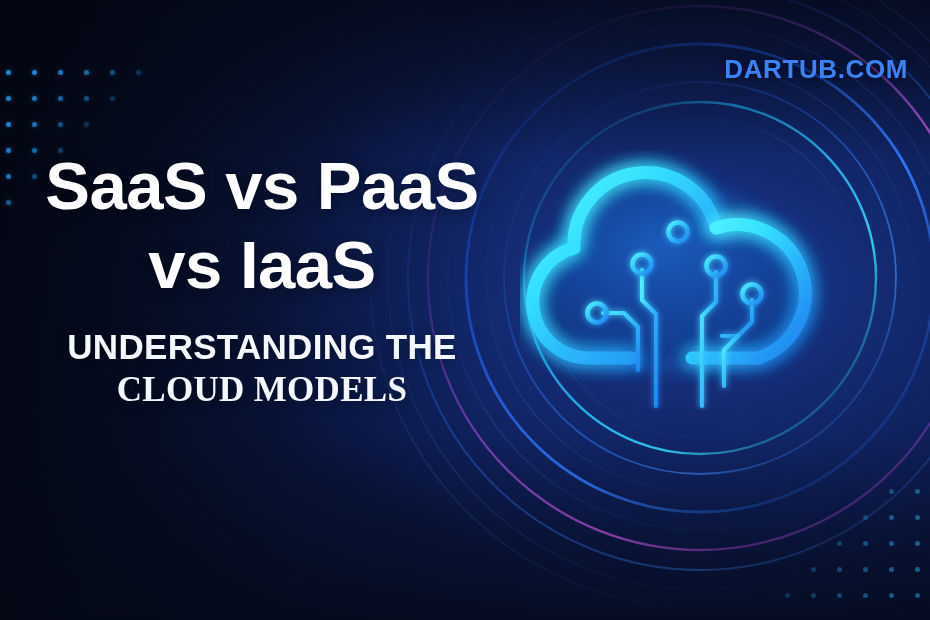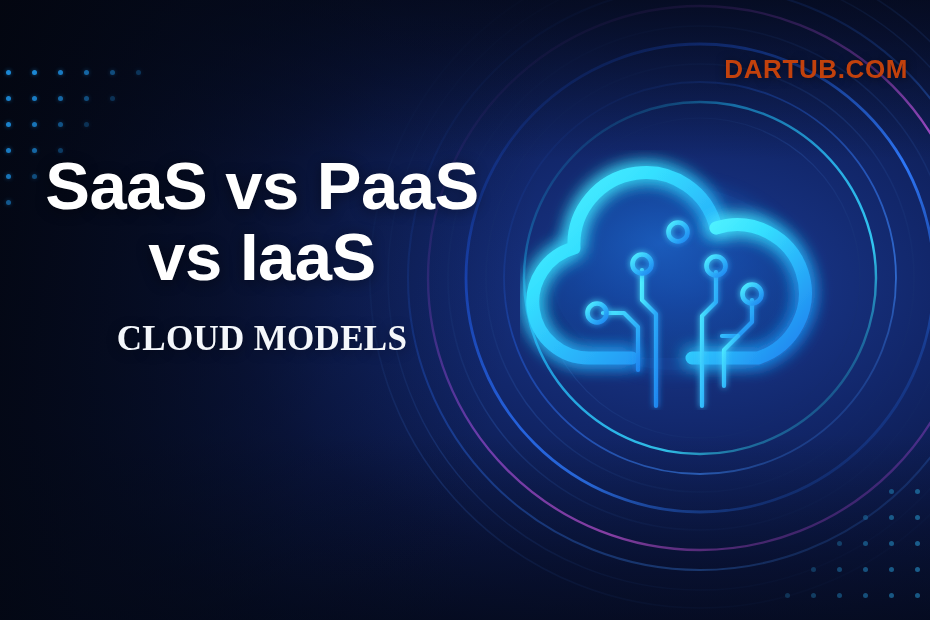--- a/index.html
+++ b/index.html
@@ -64,37 +64,37 @@
   }
   .headline {
     margin: 0;
     color: #ffffff;
     font-size: 67px;
     font-weight: 700;
     line-height: 1.06;
     letter-spacing: -0.5px;
     text-shadow: 0 2px 14px rgba(0,0,0,0.45);
   }
-  .headline .l2 { display: block; }
+  .headline .l2 { display: block; margin-top: 8px; }
   .subhead {
     margin: 26px 0 0 0;
     color: #f4f7fb;
     font-size: 35px;
     font-weight: 600;
     line-height: 1.22;
     letter-spacing: 0.3px;
     text-shadow: 0 2px 12px rgba(0,0,0,0.4);
   }
   .subhead .s2 { display: block; font-family: Liberation Serif, serif; }
 
   .watermark {
     position: absolute;
     right: 22px;
     top: 54px;
-    color: #c2410c;
+    color: #3b82f6;
     font-size: 26px;
     font-weight: 700;
     letter-spacing: 0.6px;
     z-index: 7;
     text-shadow: 0 1px 10px rgba(0,0,0,0.55);
   }
 
   
   .cloud-wrap {
     position: absolute;
@@ -222,20 +222,21 @@
   </div>
 
   <div class="watermark">DARTUB.COM</div>
 
   <div class="text-col">
     <h1 class="headline">
       <span>SaaS vs PaaS</span>
       <span class="l2">vs IaaS</span>
     </h1>
     <p class="subhead">
+      <span>UNDERSTANDING THE</span>
       <span class="s2">CLOUD MODELS</span>
     </p>
   </div>
 
   <div class="cloud-wrap">
     <svg viewBox="0 0 360 260" width="360" height="260">
       <defs>
         <linearGradient id="cloudStroke" x1="0.08" y1="0.1" x2="0.92" y2="0.95">
           <stop offset="0%" stop-color="#4ef0ff"></stop>
           <stop offset="28%" stop-color="#35e0ff"></stop>

